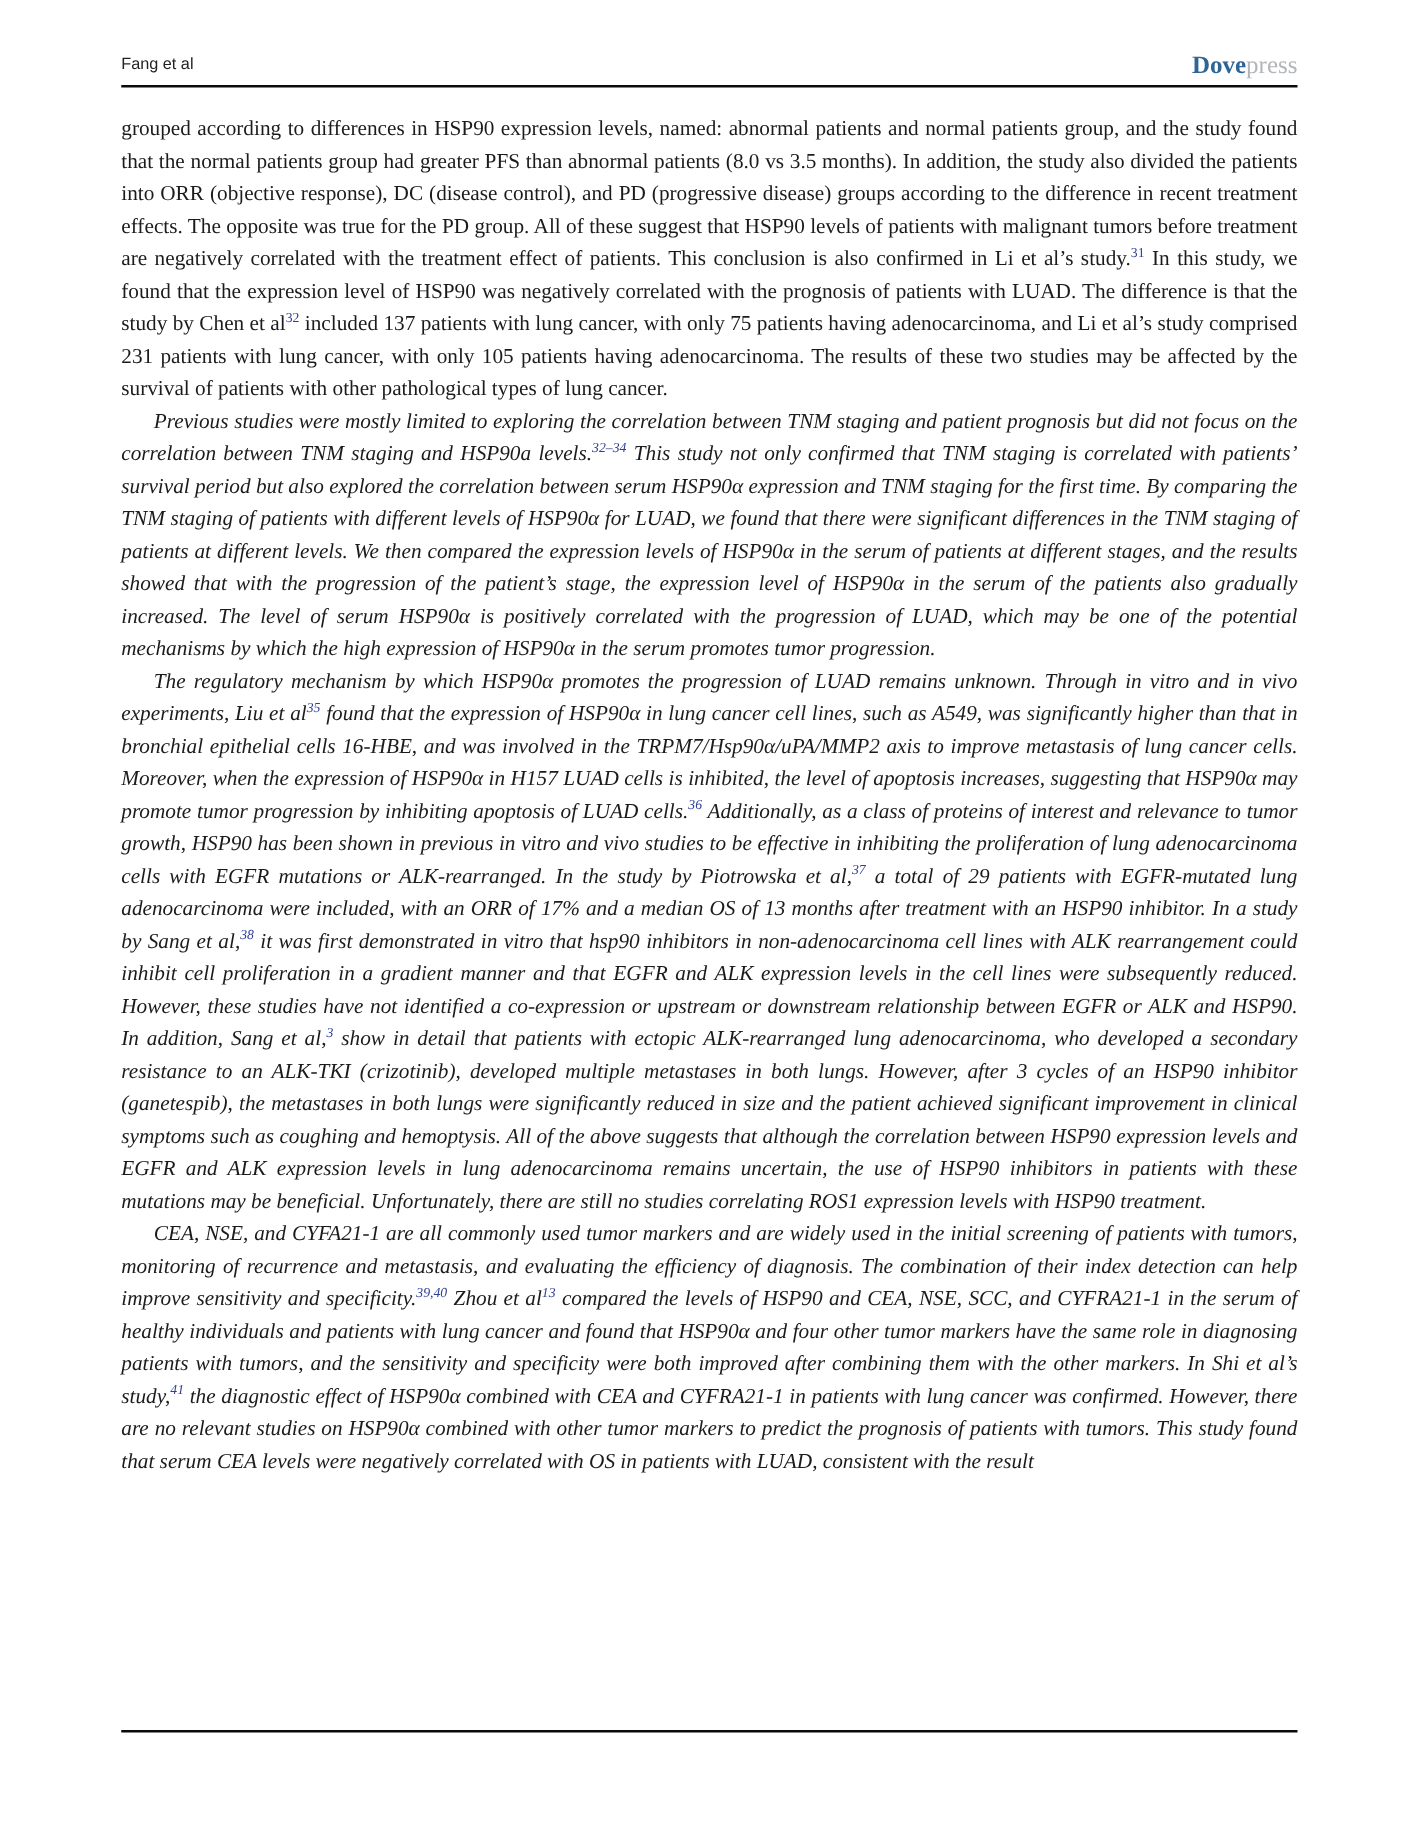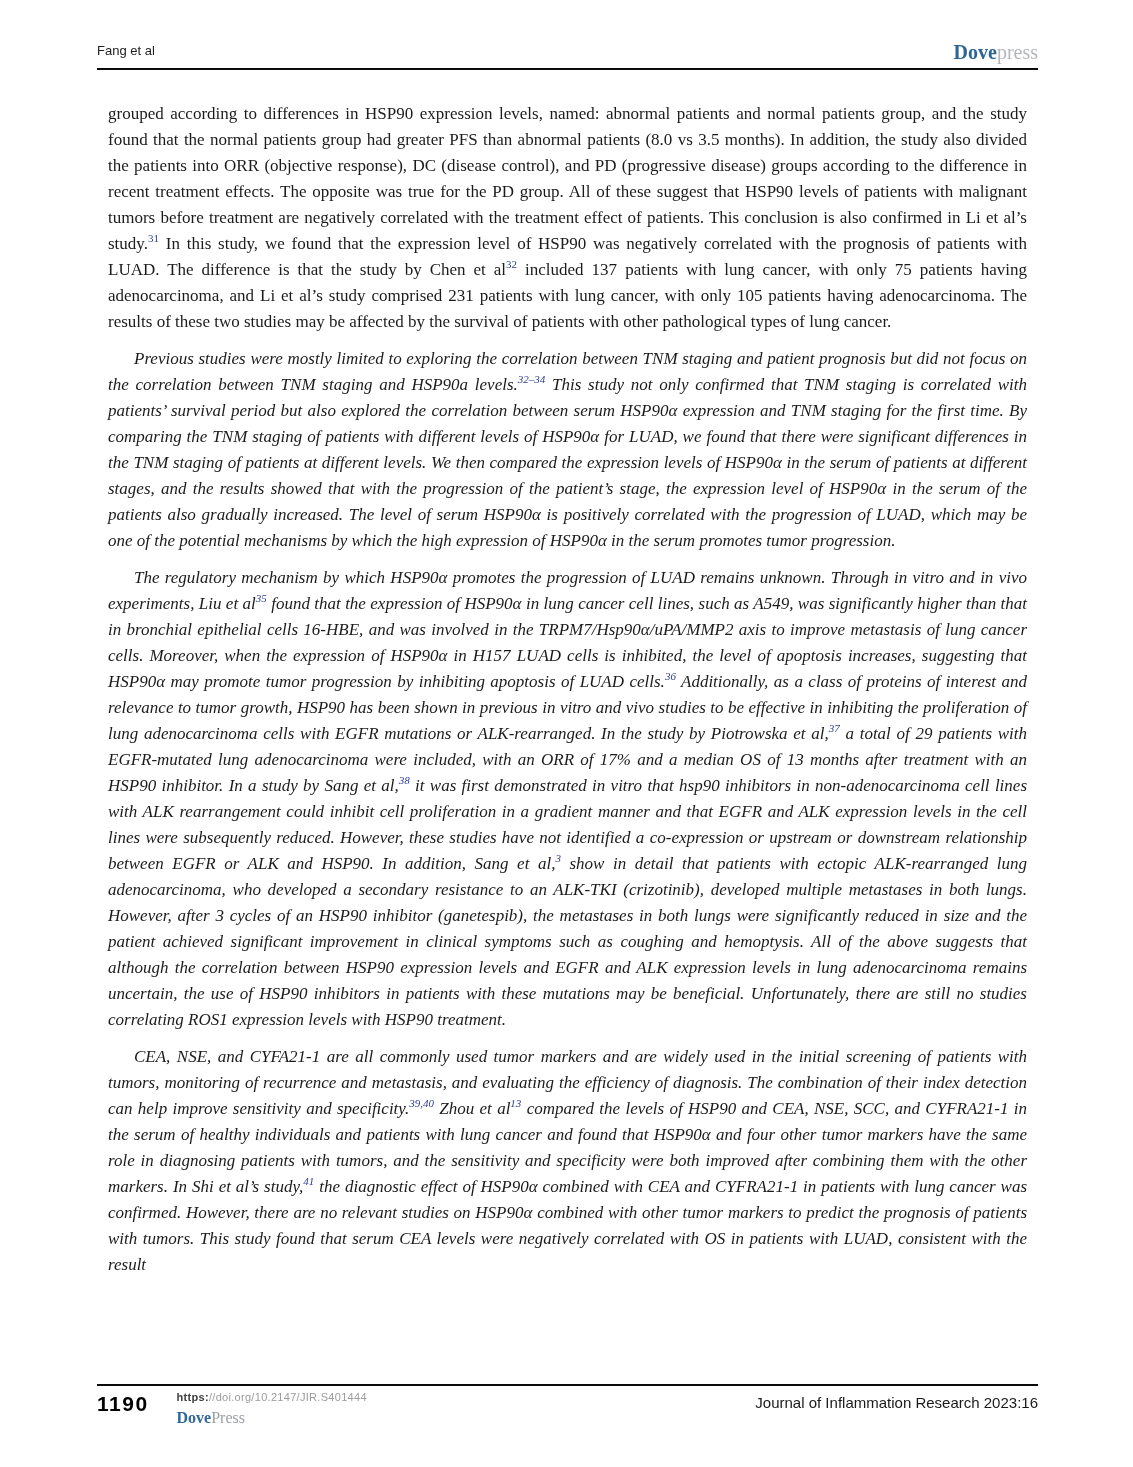--- a/index.html
+++ b/index.html
@@ -40,21 +40,21 @@
 
   
   .article-body {
     position: absolute;
     left: 97px; top: 90px;
     width: 941px;
     font-size: 17px;
     line-height: 26px;
     text-align: justify;
   }
-  .article-body p { margin: 11px; }
+  .article-body p { margin: 0; }
   .article-body p.indent { text-indent: 26px; font-style: italic; }
   .article-body sup {
     font-size: 11px;
     line-height: 0;
     vertical-align: super;
     color: #2e3e96;
     cursor: pointer;
   }
 
   
@@ -115,22 +115,14 @@
   <div class="header-rule"></div>
 
   <div class="article-body">
       <p class="">grouped according to differences in HSP90 expression levels, named: abnormal patients and normal patients group, and the study found that the normal patients group had greater PFS than abnormal patients (8.0 vs 3.5 months). In addition, the study also divided the patients into ORR (objective response), DC (disease control), and PD (progressive disease) groups according to the difference in recent treatment effects. The opposite was true for the PD group. All of these suggest that HSP90 levels of patients with malignant tumors before treatment are negatively correlated with the treatment effect of patients. This conclusion is also confirmed in Li et al’s study.<sup>31</sup> In this study, we found that the expression level of HSP90 was negatively correlated with the prognosis of patients with LUAD. The difference is that the study by Chen et al<sup>32</sup> included 137 patients with lung cancer, with only 75 patients having adenocarcinoma, and Li et al’s study comprised 231 patients with lung cancer, with only 105 patients having adenocarcinoma. The results of these two studies may be affected by the survival of patients with other pathological types of lung cancer.</p>
       <p class="indent">Previous studies were mostly limited to exploring the correlation between TNM staging and patient prognosis but did not focus on the correlation between TNM staging and HSP90a levels.<sup>32–34</sup> This study not only confirmed that TNM staging is correlated with patients’ survival period but also explored the correlation between serum HSP90α expression and TNM staging for the first time. By comparing the TNM staging of patients with different levels of HSP90α for LUAD, we found that there were significant differences in the TNM staging of patients at different levels. We then compared the expression levels of HSP90α in the serum of patients at different stages, and the results showed that with the progression of the patient’s stage, the expression level of HSP90α in the serum of the patients also gradually increased. The level of serum HSP90α is positively correlated with the progression of LUAD, which may be one of the potential mechanisms by which the high expression of HSP90α in the serum promotes tumor progression.</p>
       <p class="indent">The regulatory mechanism by which HSP90α promotes the progression of LUAD remains unknown. Through in vitro and in vivo experiments, Liu et al<sup>35</sup> found that the expression of HSP90α in lung cancer cell lines, such as A549, was significantly higher than that in bronchial epithelial cells 16-HBE, and was involved in the TRPM7/Hsp90α/uPA/MMP2 axis to improve metastasis of lung cancer cells. Moreover, when the expression of HSP90α in H157 LUAD cells is inhibited, the level of apoptosis increases, suggesting that HSP90α may promote tumor progression by inhibiting apoptosis of LUAD cells.<sup>36</sup> Additionally, as a class of proteins of interest and relevance to tumor growth, HSP90 has been shown in previous in vitro and vivo studies to be effective in inhibiting the proliferation of lung adenocarcinoma cells with EGFR mutations or ALK-rearranged. In the study by Piotrowska et al,<sup>37</sup> a total of 29 patients with EGFR-mutated lung adenocarcinoma were included, with an ORR of 17% and a median OS of 13 months after treatment with an HSP90 inhibitor. In a study by Sang et al,<sup>38</sup> it was first demonstrated in vitro that hsp90 inhibitors in non-adenocarcinoma cell lines with ALK rearrangement could inhibit cell proliferation in a gradient manner and that EGFR and ALK expression levels in the cell lines were subsequently reduced. However, these studies have not identified a co-expression or upstream or downstream relationship between EGFR or ALK and HSP90. In addition, Sang et al,<sup>3</sup> show in detail that patients with ectopic ALK-rearranged lung adenocarcinoma, who developed a secondary resistance to an ALK-TKI (crizotinib), developed multiple metastases in both lungs. However, after 3 cycles of an HSP90 inhibitor (ganetespib), the metastases in both lungs were significantly reduced in size and the patient achieved significant improvement in clinical symptoms such as coughing and hemoptysis. All of the above suggests that although the correlation between HSP90 expression levels and EGFR and ALK expression levels in lung adenocarcinoma remains uncertain, the use of HSP90 inhibitors in patients with these mutations may be beneficial. Unfortunately, there are still no studies correlating ROS1 expression levels with HSP90 treatment.</p>
       <p class="indent">CEA, NSE, and CYFA21-1 are all commonly used tumor markers and are widely used in the initial screening of patients with tumors, monitoring of recurrence and metastasis, and evaluating the efficiency of diagnosis. The combination of their index detection can help improve sensitivity and specificity.<sup>39,40</sup> Zhou et al<sup>13</sup> compared the levels of HSP90 and CEA, NSE, SCC, and CYFRA21-1 in the serum of healthy individuals and patients with lung cancer and found that HSP90α and four other tumor markers have the same role in diagnosing patients with tumors, and the sensitivity and specificity were both improved after combining them with the other markers. In Shi et al’s study,<sup>41</sup> the diagnostic effect of HSP90α combined with CEA and CYFRA21-1 in patients with lung cancer was confirmed. However, there are no relevant studies on HSP90α combined with other tumor markers to predict the prognosis of patients with tumors. This study found that serum CEA levels were negatively correlated with OS in patients with LUAD, consistent with the result</p>
     </div>
 
   <div class="footer-rule"></div>
-  <div class="footer">
-    <div class="page-num">1190</div>
-    <div class="doi-block">
-      <div class="doi"><span class="doi-https">https:</span><span class="doi-rest">//doi.org/10.2147/JIR.S401444</span></div>
-      <div class="footer-brand"><span class="dove">Dove</span><span class="press">Press</span></div>
-    </div>
-    <div class="journal">Journal of Inflammation Research 2023:16</div>
-  </div>
 
 </div>
 
 </body></html>

